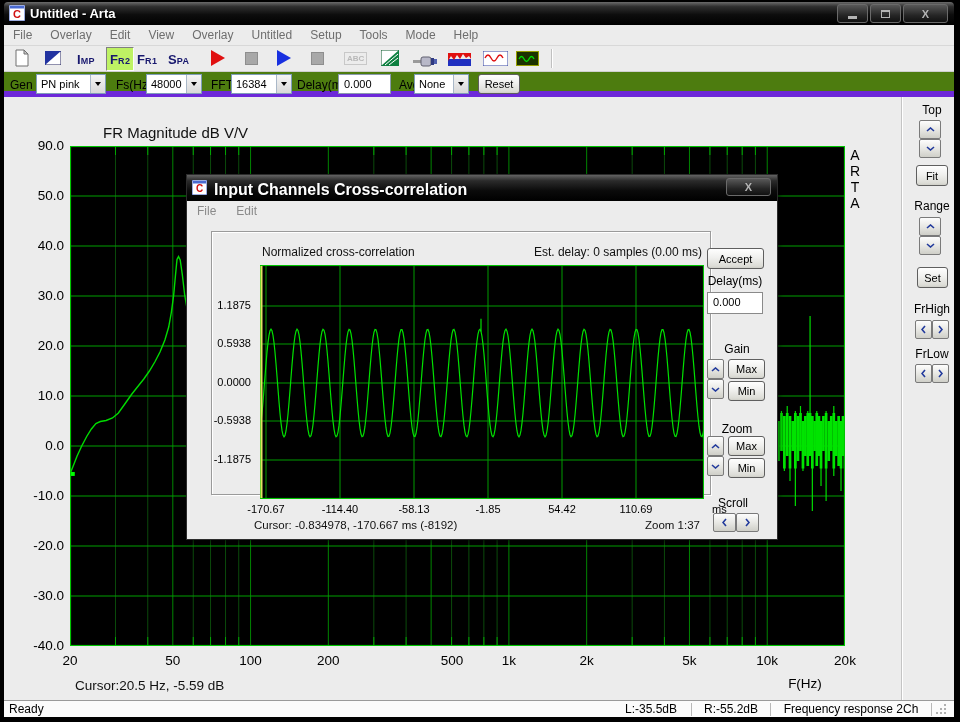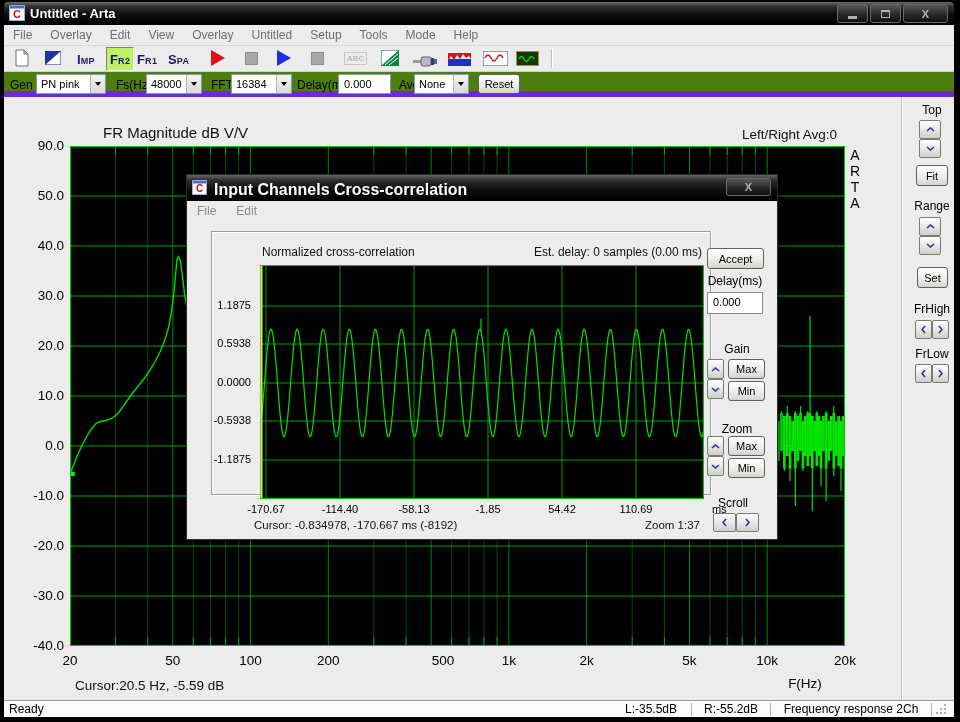--- a/index.html
+++ b/index.html
@@ -212,21 +212,20 @@
           <span class="val">None</span>
           <span class="drop">
             <span class="darr"></span>
           </span>
         </span>
     <span class="xpbtn" style="position:absolute;left:474px;top:2px;width:42px;height:20px;">Reset</span>
   </div>
 
   <div class="client">
     <div class="fr-title">FR Magnitude dB V/V</div>
-    <div class="lr-label">Left/Right  Avg:0</div>
     <div id="fr-ylabels">
           <div class="fr-ylabel" style="top: 41px;">90.0</div>
           <div class="fr-ylabel" style="top: 91px;">50.0</div>
           <div class="fr-ylabel" style="top: 141px;">40.0</div>
           <div class="fr-ylabel" style="top: 191px;">30.0</div>
           <div class="fr-ylabel" style="top: 241px;">20.0</div>
           <div class="fr-ylabel" style="top: 291px;">10.0</div>
           <div class="fr-ylabel" style="top: 341px;">0.0</div>
           <div class="fr-ylabel" style="top: 391px;">-10.0</div>
           <div class="fr-ylabel" style="top: 441px;">-20.0</div>
@@ -366,21 +365,21 @@
           <line x1="775" y1="322.5" x2="775" y2="280" stroke="#00e400" stroke-width="2.7"></line>
           <polyline points="0.0,328.0 2.8,321.0 7.1,310.0 11.7,300.0 16.7,290.5 21.4,283.0 25.9,277.5 30.3,275.5 36.1,274.5 42.5,272.0 48.4,267.0 54.8,258.0 61.5,248.5 67.8,240.5 73.8,233.0 79.4,225.0 84.8,216.0 90.0,206.0 94.9,194.0 98.7,181.0 101.4,166.0 103.7,149.0 105.5,129.0 107.0,113.5 108.5,110.5 110.2,114.0 112.3,128.5 114.7,149.0 116.7,160.5 117.9,165.5" fill="none" stroke="#00dc00" stroke-width="1.4"></polyline>
           <rect x="0.7703318928746778" y="325.95000000000005" width="4" height="4" fill="#00ff00"></rect>
           <rect x="0.5" y="0.5" width="774" height="499" fill="none" stroke="#00c400" stroke-width="1.2"></rect>
         </svg>
     <div id="fr-xlabels">
           <div class="fr-xlabel" style="left: 31px;">20</div>
           <div class="fr-xlabel" style="left: 133.801px;">50</div>
           <div class="fr-xlabel" style="left: 211.567px;">100</div>
           <div class="fr-xlabel" style="left: 289.333px;">200</div>
-          <div class="fr-xlabel" style="left: 404px;">500</div>
+          <div class="fr-xlabel" style="left: 413px;">500</div>
           <div class="fr-xlabel" style="left: 469.901px;">1k</div>
           <div class="fr-xlabel" style="left: 547.667px;">2k</div>
           <div class="fr-xlabel" style="left: 650.468px;">5k</div>
           <div class="fr-xlabel" style="left: 728.234px;">10k</div>
           <div class="fr-xlabel" style="left: 806px;">20k</div>
         </div>
     <div class="fhz">F(Hz)</div>
     <div class="fr-cursor">Cursor:20.5 Hz, -5.59 dB</div>
     <div class="arta-vert" id="arta-vert">
           <div class="">A</div>

